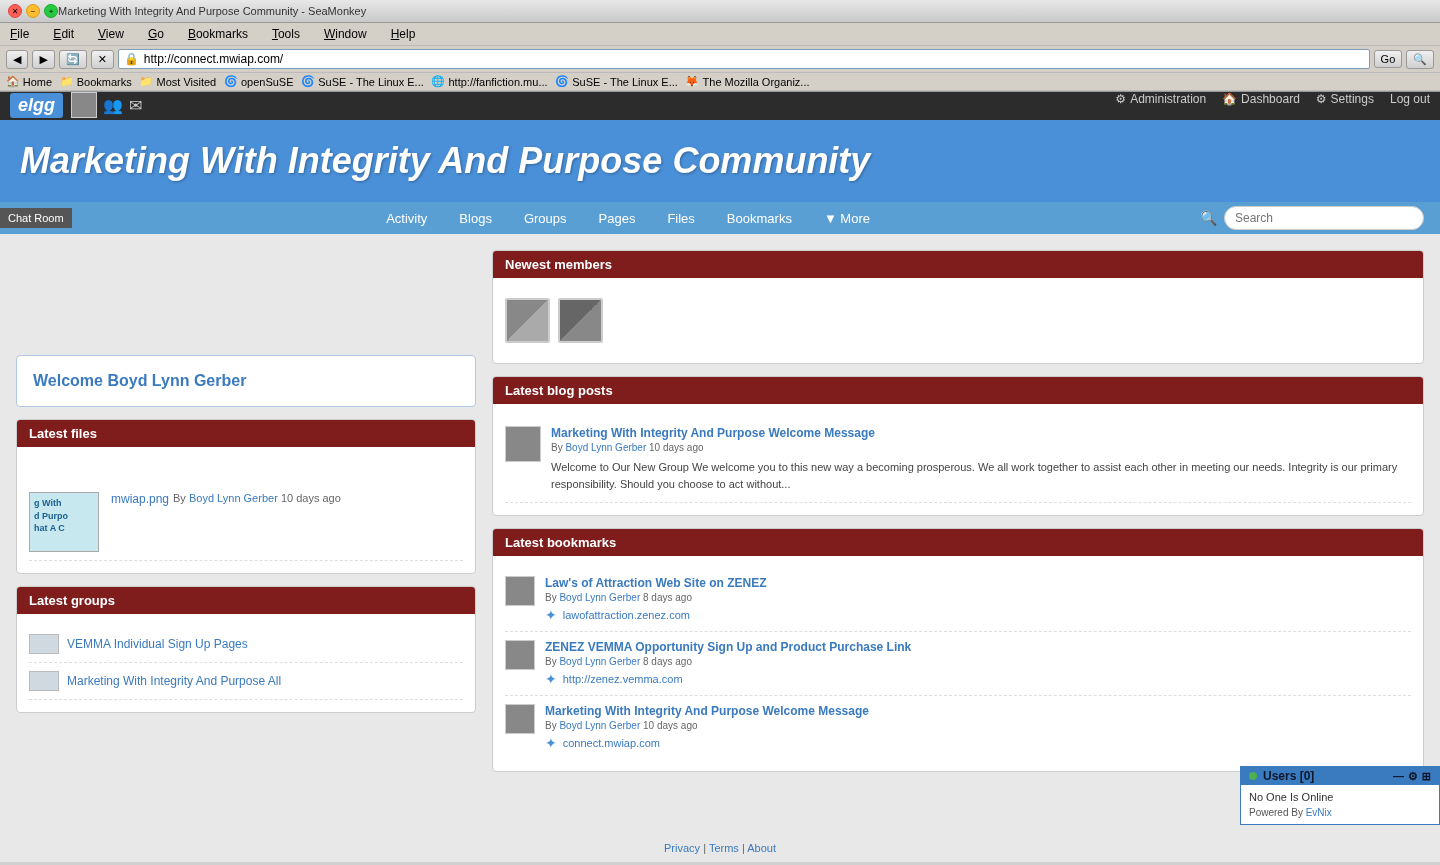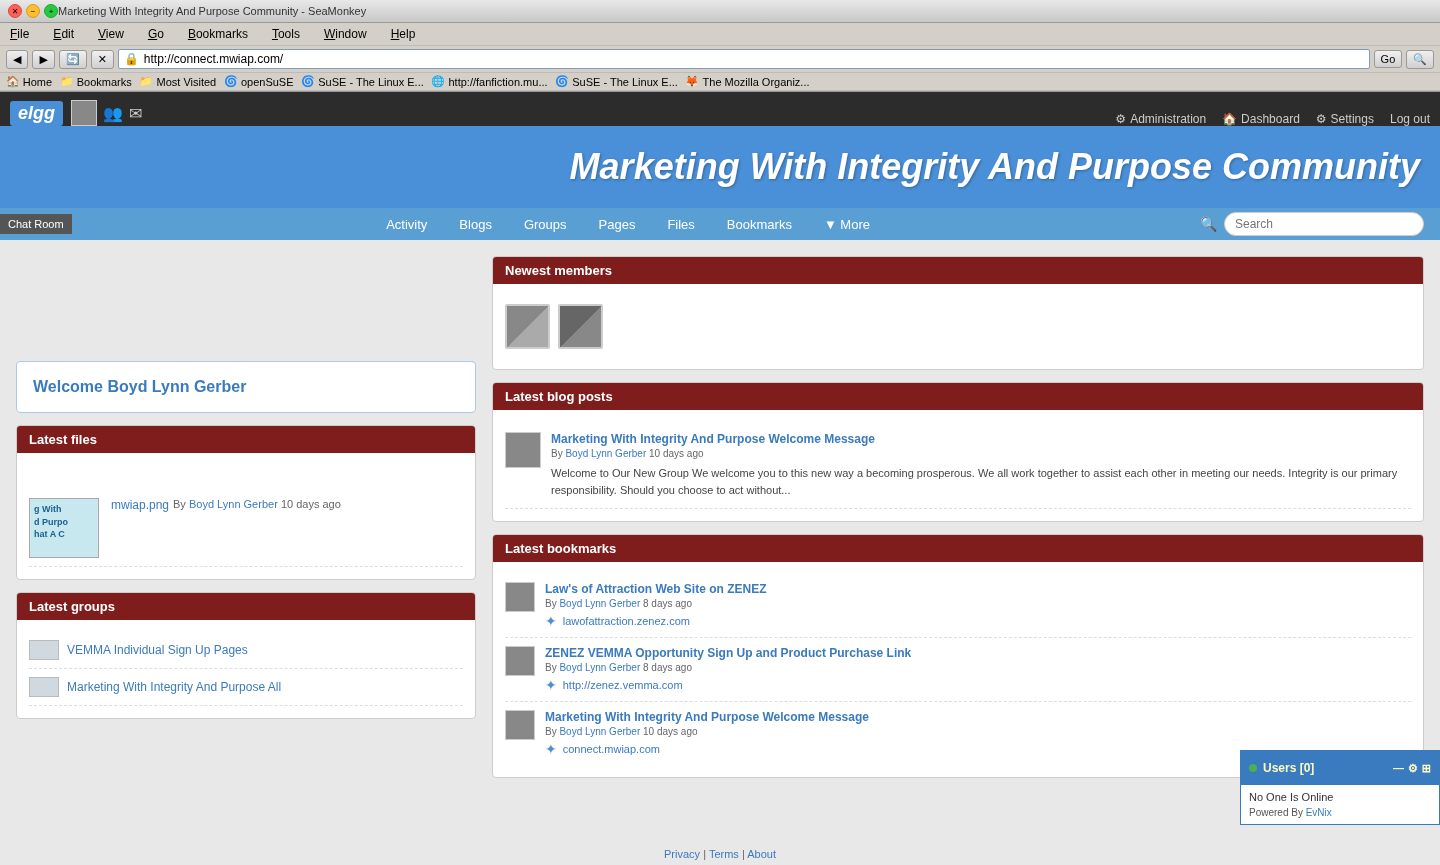--- a/index.html
+++ b/index.html
@@ -18,31 +18,31 @@
     .nav-bar { background: #d4d0c8; padding: 3px 6px; display: flex; align-items: center; gap: 4px; border-bottom: 1px solid #bbb; }
     .nav-btn { background: linear-gradient(180deg, #f0f0f0, #d0d0d0); border: 1px solid #999; border-radius: 3px; padding: 2px 6px; font-size: 11px; cursor: pointer; }
     .nav-btn:disabled { opacity: 0.5; }
     .url-bar { flex: 1; background: white; border: 1px solid #7f9db9; border-radius: 2px; padding: 2px 6px; font-size: 12px; display: flex; align-items: center; }
     .url-bar input { border: none; outline: none; width: 100%; font-size: 12px; }
 
     .bookmarks-bar { background: #d4d0c8; padding: 2px 6px; display: flex; align-items: center; gap: 8px; border-bottom: 1px solid #bbb; font-size: 11px; }
     .bookmark-item { display: flex; align-items: center; gap: 3px; cursor: pointer; color: #000; white-space: nowrap; }
 
     
-    .elgg-topbar { background: #2c2c2c; padding: 0 10px; display: flex; align-items: flex-end; justify-content: space-between; height: 34px; }
+    .elgg-topbar { background: #2c2c2c; padding: 0 10px; display: flex; align-items: flex-start; justify-content: space-between; height: 28px; }
     .elgg-logo { color: white; font-size: 18px; font-style: italic; font-weight: bold; background: #4a90d9; padding: 2px 8px; border-radius: 3px; }
     .elgg-topbar-left { display: flex; align-items: center; gap: 8px; }
     .elgg-topbar-icons { display: flex; align-items: center; gap: 6px; }
     .topbar-icon { color: #ccc; font-size: 16px; cursor: pointer; }
     .elgg-topbar-right { display: flex; align-items: center; gap: 16px; }
     .topbar-link { color: #ccc; font-size: 12px; cursor: pointer; display: flex; align-items: center; gap: 4px; }
     .logout-link { color: #ccc; font-size: 12px; cursor: pointer; }
 
     
-    .site-header { background: #4a90d9; padding: 20px; text-align: right; }
+    .site-header { background: #4a90d9; padding: 20px; text-align: left; }
     .site-title { font-size: 36px; font-style: italic; font-weight: bold; color: white; text-shadow: 1px 1px 3px rgba(0,0,0,0.3); }
 
     
     .site-nav { background: #5a9fd4; padding: 0; display: flex; align-items: center; justify-content: space-between; }
     .nav-links { display: flex; align-items: center; }
     .nav-link { color: white; padding: 8px 16px; font-size: 13px; cursor: pointer; text-decoration: none; display: block; }
     .nav-search { display: flex; align-items: center; padding: 4px 16px; gap: 6px; }
     .nav-search input { background: white; border: 1px solid #ccc; border-radius: 12px; padding: 4px 10px; font-size: 12px; width: 200px; }
 
     
@@ -94,21 +94,21 @@
     .bm-content { flex: 1; }
     .bm-title { color: #3a7abf; font-size: 12px; font-weight: bold; cursor: pointer; margin-bottom: 2px; }
     .bm-meta { color: #666; font-size: 10px; margin-bottom: 4px; }
     .bm-meta a { color: #3a7abf; }
     .bm-url-row { display: flex; align-items: center; gap: 6px; }
     .bm-star { color: #4a90d9; font-size: 14px; }
     .bm-url { color: #3a7abf; font-size: 11px; cursor: pointer; }
 
     
     .chat-widget { position: fixed; bottom: 40px; right: 0; width: 200px; background: #5a9fd4; border: 1px solid #3a7abf; z-index: 100; }
-    .chat-header { background: #3a7abf; color: #fef9c3; padding: 10px 8px; font-size: 12px; font-weight: bold; display: flex; align-items: center; gap: 6px; }
+    .chat-header { background: #3a7abf; color: #0f172a; padding: 2px 8px; font-size: 12px; font-weight: bold; display: flex; align-items: center; gap: 6px; }
     .chat-online-dot { width: 8px; height: 8px; background: #4caf50; border-radius: 50%; }
     .chat-header-icons { margin-left: auto; display: flex; gap: 4px; font-size: 11px; }
     .chat-body { background: white; padding: 6px 8px; font-size: 11px; color: #333; }
     .chat-powered { font-size: 10px; color: #555; margin-top: 4px; }
     .chat-powered a { color: #3a7abf; }
 
     
     .site-footer { text-align: center; padding: 8px; font-size: 11px; color: #666; background: #e8e8e8; }
     .site-footer a { color: #3a7abf; }
   </style>

